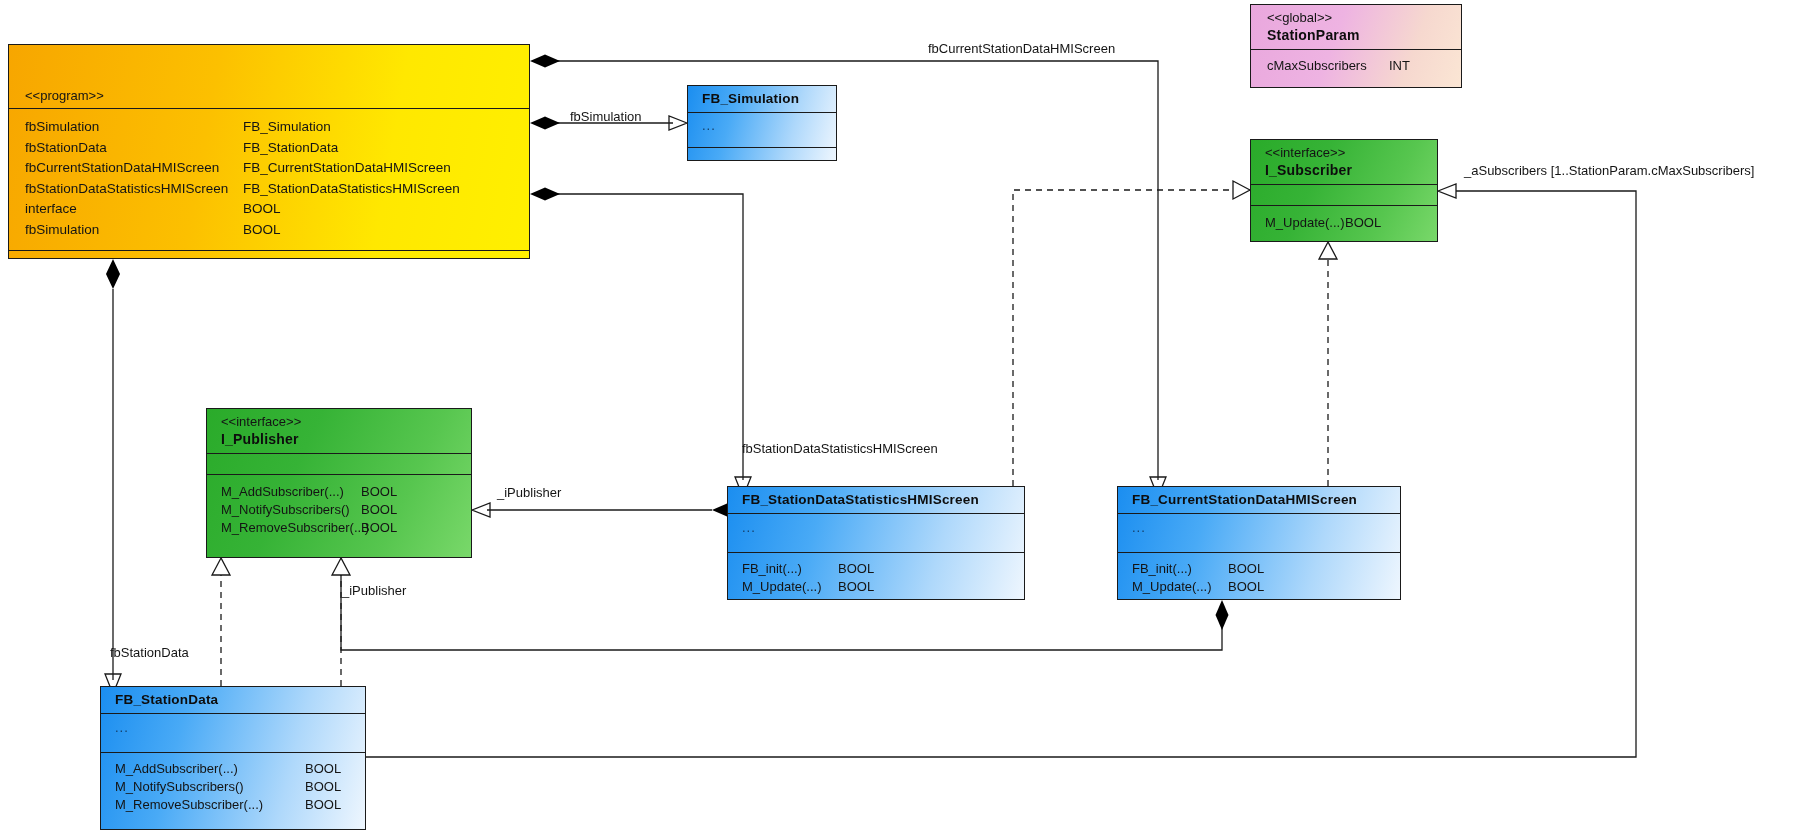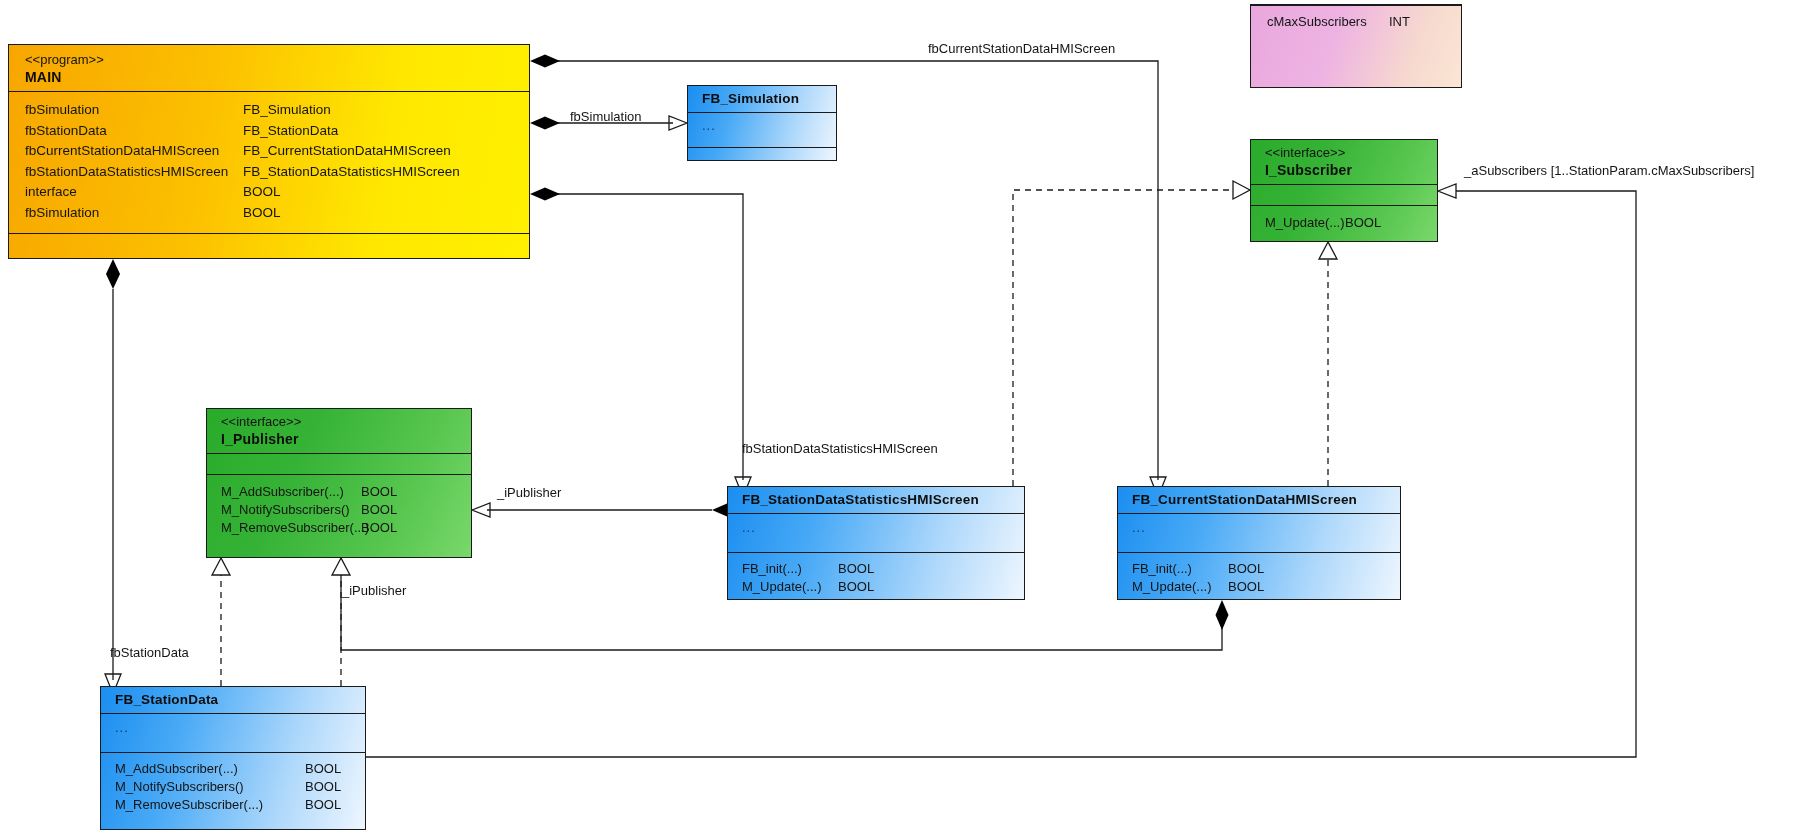--- a/index.html
+++ b/index.html
@@ -22,21 +22,21 @@
   .row{display:flex;font-size:13px;color:#141414;line-height:18px;white-space:nowrap;}
   .row .k{display:inline-block;}
   .row .t{display:inline-block;}
   .ellipsis{font-size:13px;color:#143c64;line-height:18px;letter-spacing:1px;}
 
   
   #main-program{
     left:8px;top:44px;width:522px;height:215px;
     background:linear-gradient(100deg,#f7a600 0%,#fcc000 38%,#ffe800 72%,#fff000 100%);
   }
-  #main-program .hdr{padding:6px 16px 4px 16px;}
+  #main-program .hdr{padding:6px 16px 4px 16px;margin-top:36px;}
   #main-program .attrs{padding:8px 16px 10px 16px;}
   #main-program .row{line-height:20.5px;font-size:13.5px;}
   #main-program .row .k{width:218px;}
   #main-program .empty{height:26px;}
 
   
   #station-param{
     left:1250px;top:4px;width:212px;height:84px;
     background:linear-gradient(110deg,#e9a7dd 0%,#eeb3e2 40%,#f6d8cf 75%,#fbe6d4 100%);
   }
@@ -172,21 +172,20 @@
 
   <div class="edge-label" style="left:497px;top:485px;">_iPublisher</div>
 
   <div class="edge-label" style="left:342px;top:583px;">_iPublisher</div>
 
   <div class="edge-label" style="left:110px;top:645px;">fbStationData</div>
 
   <div class="node" id="main-program">
     <div class="hdr sec">
       <div class="stereo">&lt;&lt;program&gt;&gt;</div>
-      <div class="cname">MAIN</div>
     </div>
     <div class="divider attrs sec">
       <div class="row">
         <span class="k">fbSimulation</span>
         <span class="t">FB_Simulation</span>
       </div>
       <div class="row">
         <span class="k">fbStationData</span>
         <span class="t">FB_StationData</span>
       </div>
@@ -204,20 +203,24 @@
       </div>
       <div class="row">
         <span class="k">fbSimulation</span>
         <span class="t">BOOL</span>
       </div>
     </div>
     <div class="divider empty sec"></div>
   </div>
 
   <div class="node" id="station-param">
+    <div class="hdr sec">
+      <div class="stereo">&lt;&lt;global&gt;&gt;</div>
+      <div class="cname">StationParam</div>
+    </div>
     <div class="divider rowbox sec">
       <div class="row">
         <span class="k">cMaxSubscribers</span>
         <span class="t">INT</span>
       </div>
     </div>
   </div>
 
   <div class="node iface" id="i-subscriber">
     <div class="hdr sec">

